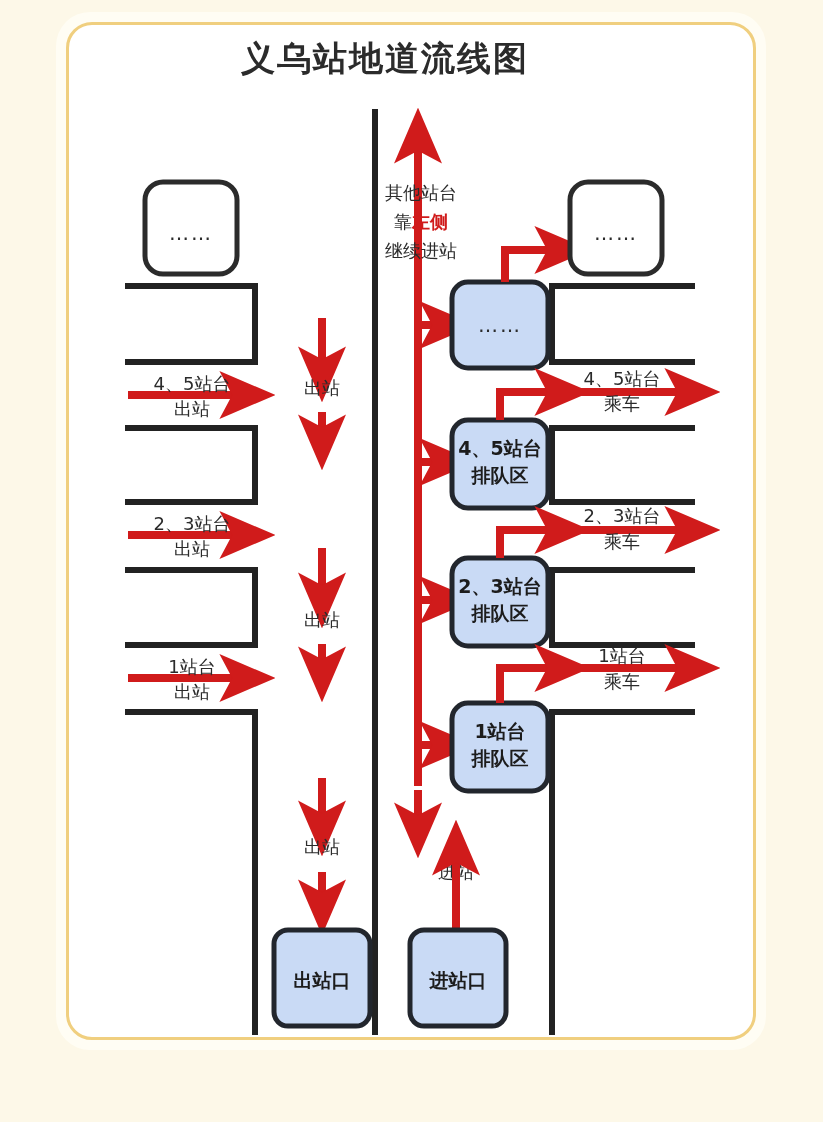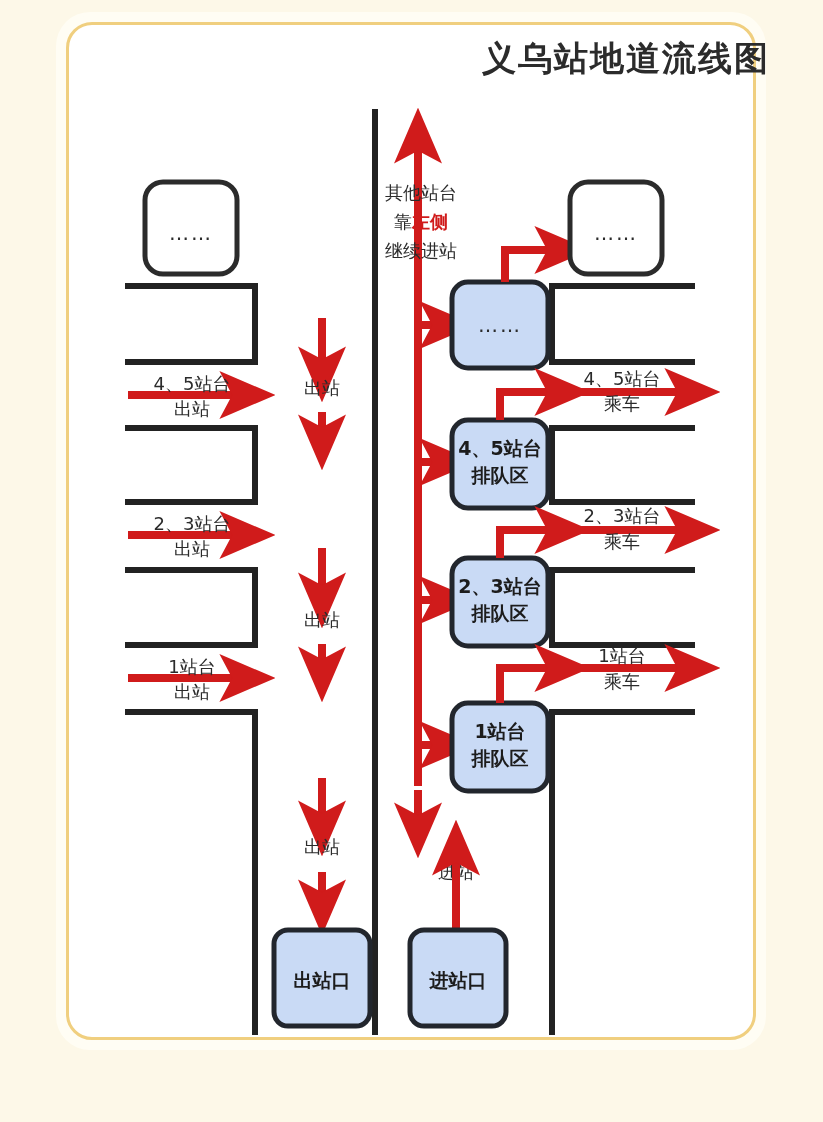--- a/index.html
+++ b/index.html
@@ -23,21 +23,21 @@
   .card-glow{
     position:absolute;
     left:56px;top:12px;
     width:710px;height:1038px;
     border-radius:34px;
     background:#fffdf4;
   }
   #title{
     position:absolute;
     left:0;top:36px;width:770px;
-    text-align:right;
+    text-align:center;
     font-size:34px;
     font-weight:bold;
     letter-spacing:2px;
     color:#2b2b2b;
     font-family:"DejaVu Sans","Liberation Sans",sans-serif;
   }
   svg#diagram{position:absolute;left:0;top:0;width:823px;height:1122px;}
   .wall{stroke:#222222;stroke-width:6;fill:none;stroke-linecap:square;}
   .flow-thick{stroke:#d01b1b;stroke-width:8;fill:none;stroke-linecap:butt;}
   .boxline{fill:#c9daf5;stroke:#22262d;stroke-width:5;}

